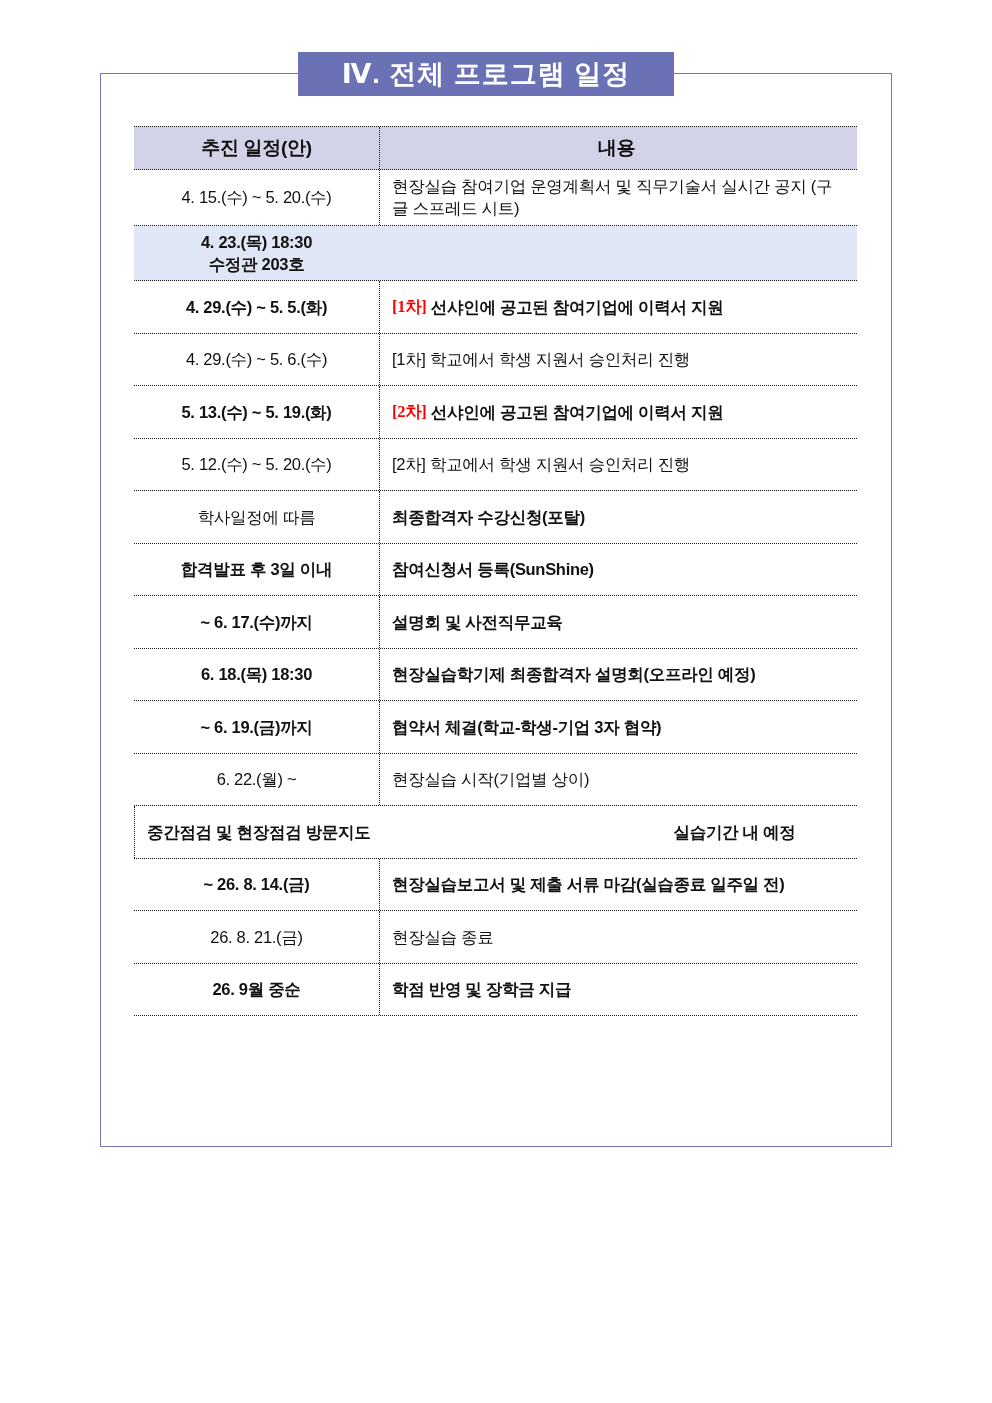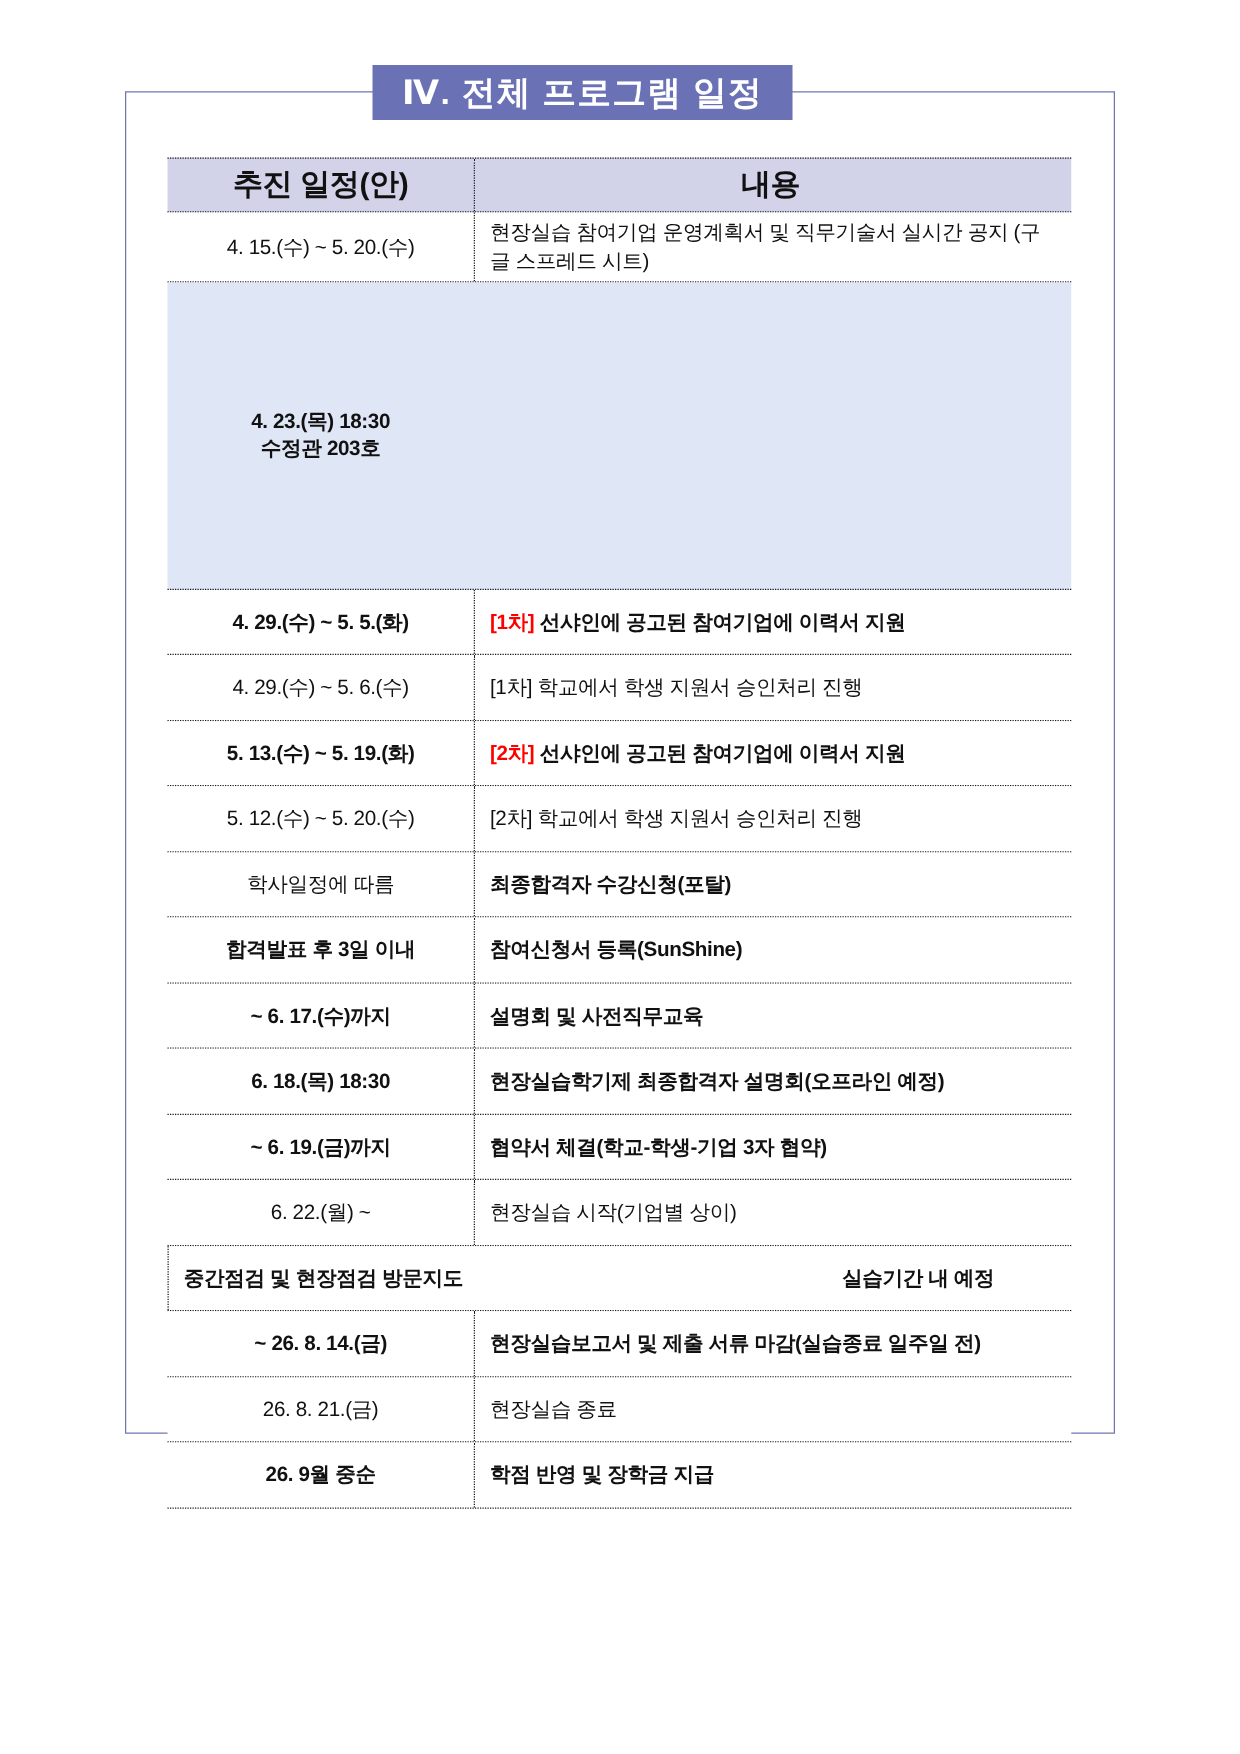--- a/index.html
+++ b/index.html
@@ -17,57 +17,57 @@
     font-family:"Liberation Sans","DejaVu Sans",sans-serif;
     color:#111;
     width:992px;height:1403px;position:relative;overflow:hidden;
   }
   .page{position:absolute;inset:0;background:#fff;}
   .content-box{
     position:absolute;left:100px;top:73px;width:792px;height:1074px;
     border:1.5px solid var(--box-border);background:#fff;
   }
   .banner{
-    position:absolute;left:298px;top:52px;width:336px;height:44px;
+    position:absolute;left:298px;top:52px;width:376px;height:44px;
     background:var(--banner-bg);color:var(--banner-text);
     font-size:27px;font-weight:700;letter-spacing:1px;
     display:flex;align-items:center;justify-content:center;
     z-index:2;
   }
   .sched-table{
     position:absolute;left:134px;top:126px;width:723px;z-index:1;
     font-size:16.5px;letter-spacing:-0.3px;line-height:1.35;
   }
   .trow{
     display:flex;align-items:stretch;
     border-bottom:1px dotted var(--dot);
     min-height:52.5px;background:#fff;
   }
   .trow.thead{
     border-top:1px dotted var(--dot);
     background:var(--header-bg);
-    min-height:44px;font-size:24px;font-weight:700;
-  }
-  .trow.highlight{background:var(--highlight-bg);flex-direction:column;}
+    min-height:44px;font-size:19px;font-weight:700;
+  }
+  .trow.highlight{background:var(--highlight-bg);}
   .cell{display:flex;flex-direction:column;justify-content:center;}
   .cell.schedule{
     width:245px;flex:0 0 245px;text-align:center;
     padding:5px 6px;
   }
   .cell.content{
     flex:1 1 auto;text-align:left;
     border-left:1px dotted var(--dot);
     padding:5px 16px 5px 12px;
     display:block;
     align-content:center;
   }
   .trow .cell.content{display:flex;flex-direction:row;flex-wrap:wrap;align-items:center;justify-content:flex-start;}
   .trow.thead .cell.content{justify-content:center;text-align:center;}
   .cell.bold{font-weight:700;}
-  .phase-tag{color:var(--red);font-weight:700;white-space:pre;}
+  .phase-tag{color:var(--red);font-weight:700;white-space:pre;font-family:Liberation Serif, serif;}
   .s-line{display:block;}
   .ct{white-space:pre-wrap;}
 </style>
 </head>
 <body>
 
 <div class="page">
 
   <div class="content-box"></div>
 

